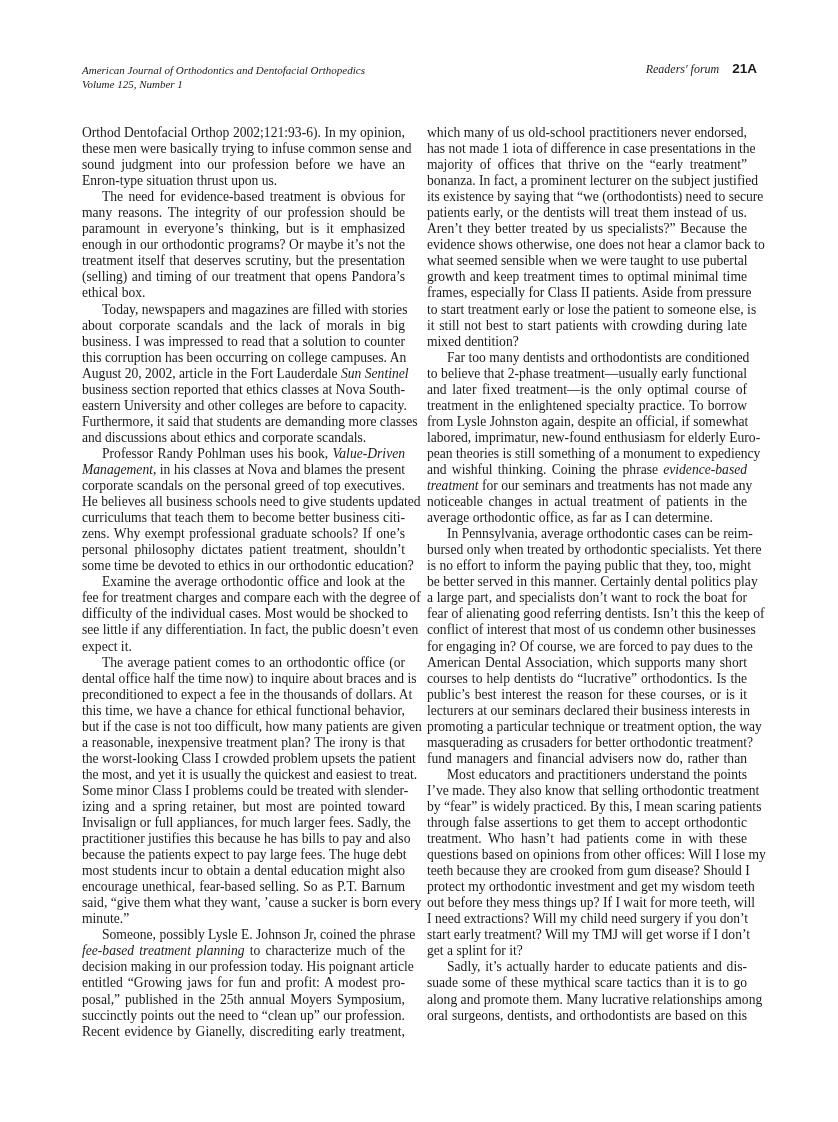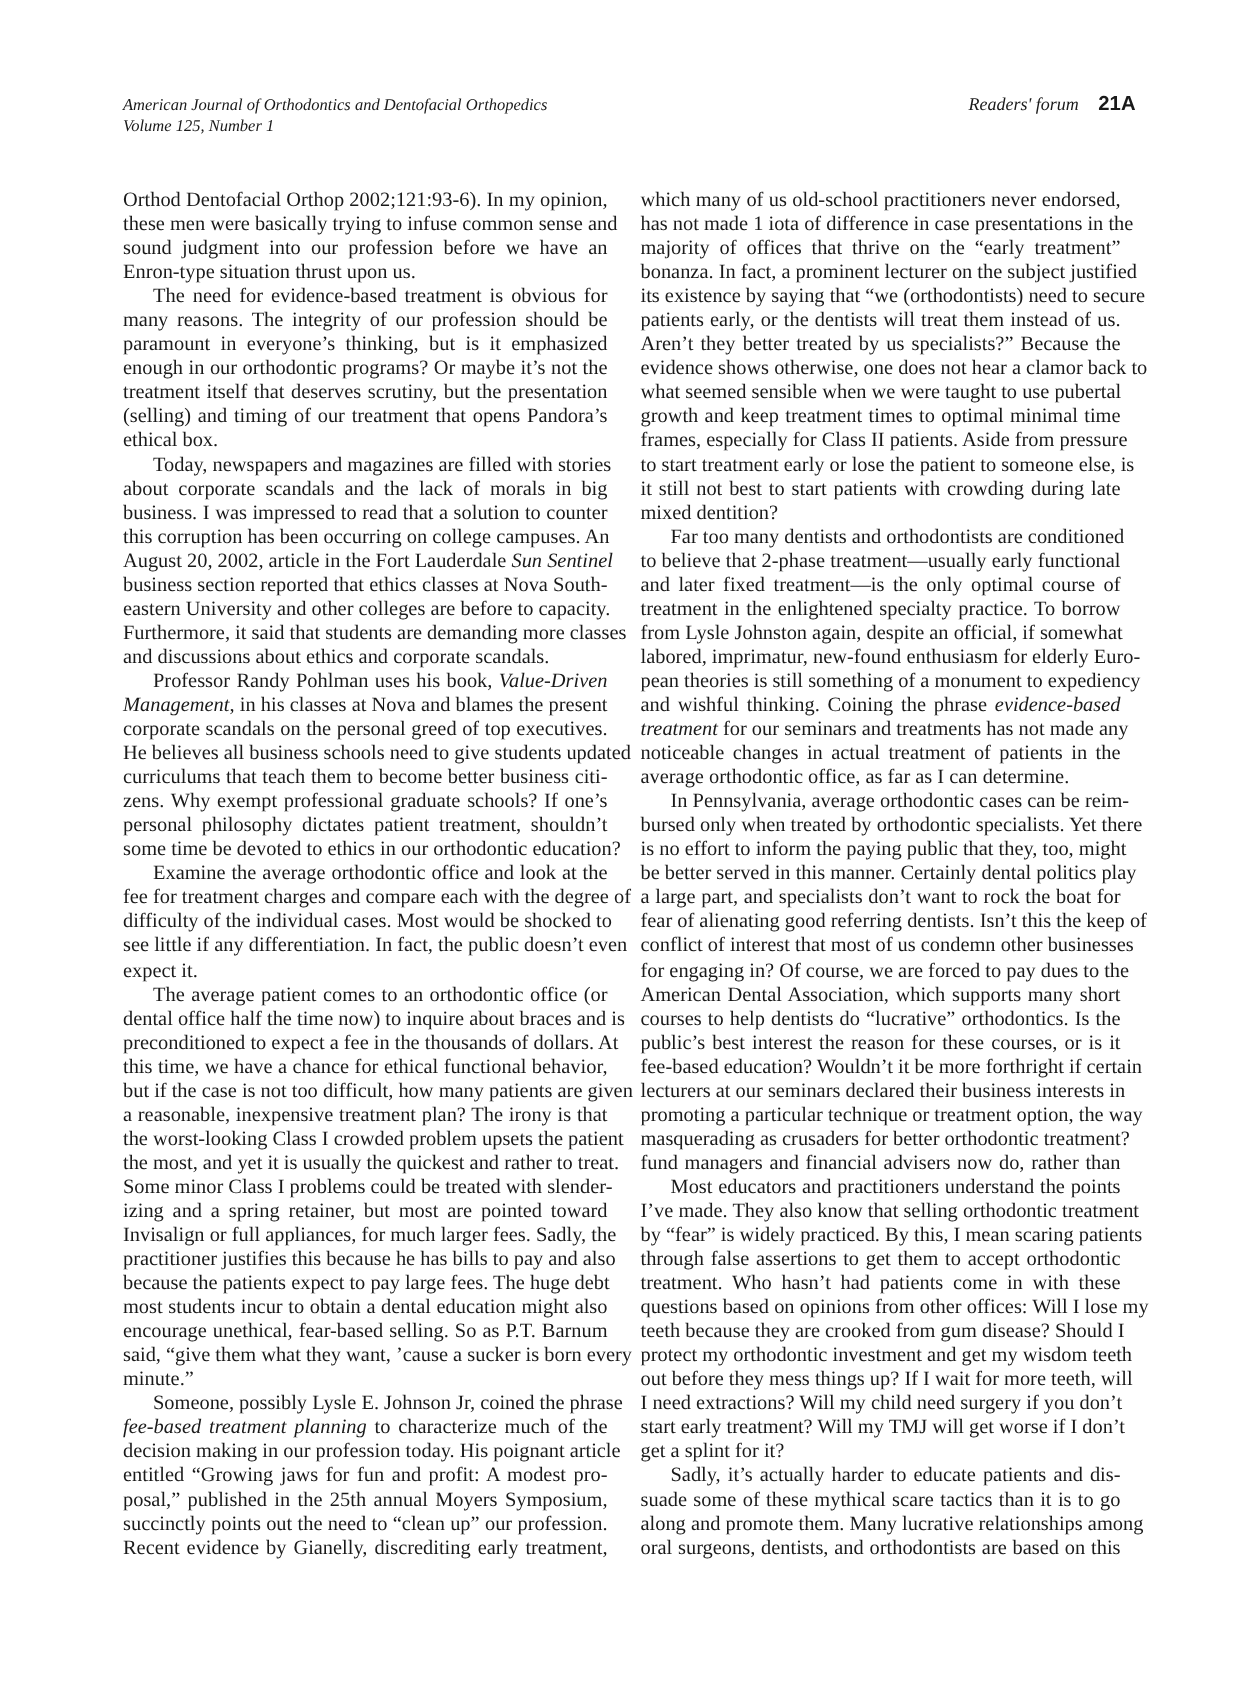--- a/index.html
+++ b/index.html
@@ -62,21 +62,21 @@
     <span class="line"><span>difficulty of the individual cases. Most would be shocked to</span></span>
     <span class="line"><span>see little if any differentiation. In fact, the public doesn’t even</span></span>
     <span class="line last"><span>expect it.</span></span>
     <span class="line indent"><span>The average patient comes to an orthodontic office (or</span></span>
     <span class="line"><span>dental office half the time now) to inquire about braces and is</span></span>
     <span class="line"><span>preconditioned to expect a fee in the thousands of dollars. At</span></span>
     <span class="line"><span>this time, we have a chance for ethical functional behavior,</span></span>
     <span class="line"><span>but if the case is not too difficult, how many patients are given</span></span>
     <span class="line"><span>a reasonable, inexpensive treatment plan? The irony is that</span></span>
     <span class="line"><span>the worst-looking Class I crowded problem upsets the patient</span></span>
-    <span class="line"><span>the most, and yet it is usually the quickest and rather to treat.</span></span>
+    <span class="line"><span>the most, and yet it is usually the quickest and easiest to treat.</span></span>
     <span class="line"><span>Some minor Class I problems could be treated with slender-</span></span>
     <span class="line"><span>izing and a spring retainer, but most are pointed toward</span></span>
     <span class="line"><span>Invisalign or full appliances, for much larger fees. Sadly, the</span></span>
     <span class="line"><span>practitioner justifies this because he has bills to pay and also</span></span>
     <span class="line"><span>because the patients expect to pay large fees. The huge debt</span></span>
     <span class="line"><span>most students incur to obtain a dental education might also</span></span>
     <span class="line"><span>encourage unethical, fear-based selling. So as P.T. Barnum</span></span>
     <span class="line"><span>said, “give them what they want, ’cause a sucker is born every</span></span>
     <span class="line last"><span>minute.”</span></span>
     <span class="line indent"><span>Someone, possibly Lysle E. Johnson Jr, coined the phrase</span></span>
@@ -117,21 +117,20 @@
     <span class="line"><span>bursed only when treated by orthodontic specialists. Yet there</span></span>
     <span class="line"><span>is no effort to inform the paying public that they, too, might</span></span>
     <span class="line"><span>be better served in this manner. Certainly dental politics play</span></span>
     <span class="line"><span>a large part, and specialists don’t want to rock the boat for</span></span>
     <span class="line"><span>fear of alienating good referring dentists. Isn’t this the keep of</span></span>
     <span class="line"><span>conflict of interest that most of us condemn other businesses</span></span>
     <span class="line"><span>for engaging in? Of course, we are forced to pay dues to the</span></span>
     <span class="line"><span>American Dental Association, which supports many short</span></span>
     <span class="line"><span>courses to help dentists do “lucrative” orthodontics. Is the</span></span>
     <span class="line"><span>public’s best interest the reason for these courses, or is it</span></span>
-    <span class="line"><span>fee-based education? Wouldn’t it be more forthright if certain</span></span>
     <span class="line"><span>lecturers at our seminars declared their business interests in</span></span>
     <span class="line"><span>promoting a particular technique or treatment option, the way</span></span>
     <span class="line"><span>masquerading as crusaders for better orthodontic treatment?</span></span>
     <span class="line"><span>fund managers and financial advisers now do, rather than</span></span>
     <span class="line indent"><span>Most educators and practitioners understand the points</span></span>
     <span class="line"><span>I’ve made. They also know that selling orthodontic treatment</span></span>
     <span class="line"><span>by “fear” is widely practiced. By this, I mean scaring patients</span></span>
     <span class="line"><span>through false assertions to get them to accept orthodontic</span></span>
     <span class="line"><span>treatment. Who hasn’t had patients come in with these</span></span>
     <span class="line"><span>questions based on opinions from other offices: Will I lose my</span></span>

